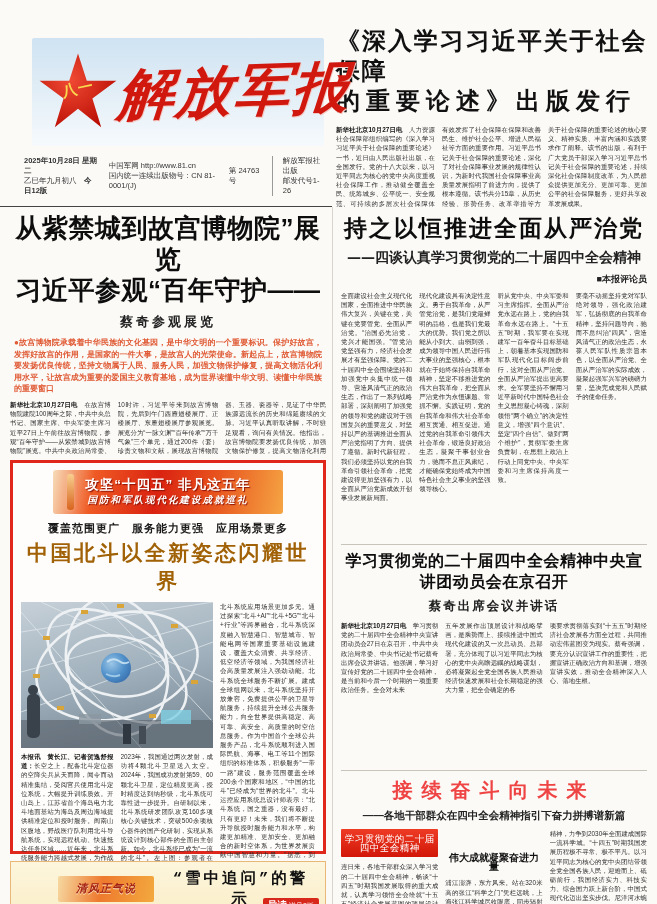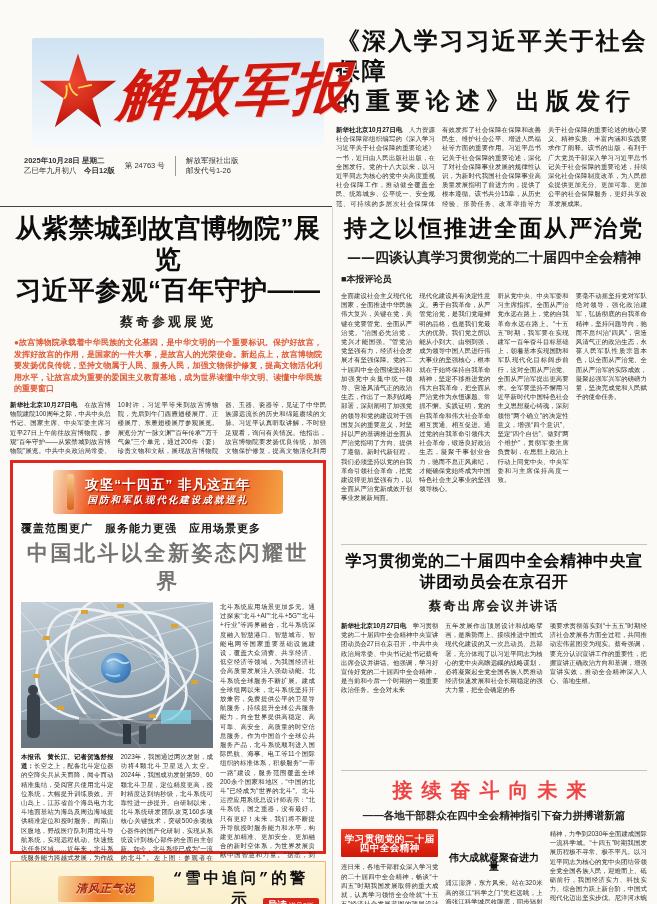--- a/index.html
+++ b/index.html
@@ -39,71 +39,75 @@
   .lead-body{height:56px;margin-bottom:4px;}
   
   .red-box{border:3px solid #e0271b;box-sizing:border-box;padding:7px 8px 6px;margin-top:2px;height:394px;background:#fffdfb;}
   .banner{width:230px;margin:0 auto;height:44px;border-radius:3px;position:relative;overflow:hidden;
           background:linear-gradient(100deg,#f7ddba 0%,#ef5a24 18%,#da2210 45%,#e8541e 70%,#f5a443 100%);
           display:flex;flex-direction:column;justify-content:center;align-items:center;}
   .banner .pillar{position:absolute;left:14px;top:4px;width:7px;height:36px;border-radius:3px;
           background:linear-gradient(180deg,#f8cf8e,#d8641f);box-shadow:0 0 4px #fff3;}
   .banner .b1{color:#fff;font-weight:900;font-size:13.5px;letter-spacing:1px;text-shadow:1px 1px 1px #8d1205;}
   .banner .b2{color:#fff;font-style:italic;font-weight:bold;font-size:9.5px;letter-spacing:2px;font-family:"DejaVu Serif",serif;text-shadow:1px 1px 1px #8d1205;}
-  .kicker{font-size:11px;font-weight:bold;letter-spacing:1px;margin:7px 0 3px;color:#1a1a1a;}
-  .bd-headline{text-align:center;font-size:21px;font-weight:900;letter-spacing:2.5px;color:#737373;margin-bottom:7px;}
+  .kicker{text-align:center;font-size:11px;font-weight:bold;letter-spacing:1px;margin:7px 0 3px;color:#1a1a1a;}
+  .bd-headline{text-align:center;font-size:21px;font-weight:900;letter-spacing:2.5px;color:#a16207;margin-bottom:7px;}
   .bd-content{display:flex;gap:7px;height:283px;}
   .bd-left{width:192px;flex:none;display:flex;flex-direction:column;}
   .photo{width:192px;height:146px;flex:none;}
   .bd-left-cols{display:flex;gap:7px;margin-top:4px;flex:1;overflow:hidden;}
   .bd-c3{flex:1;overflow:hidden;}
   
   .teaser{position:relative;border:1px solid #e9b879;background:linear-gradient(180deg,#fdf6dd,#faeec8);
           box-sizing:border-box;padding:6px 8px;margin-top:7px;}
   .teaser-row{display:flex;align-items:center;gap:10px;margin-left:39px;}
   .teaser-logo{flex:none;width:96px;height:26px;border-radius:2px;display:flex;align-items:center;justify-content:center;
           background:linear-gradient(100deg,#f6d9a2,#ee7a2e 45%,#f3a93e);color:#a32012;font-weight:900;
           font-size:11px;font-style:italic;letter-spacing:1px;text-shadow:0 1px 0 #ffe2b8;}
   .teaser-title{flex:1;text-align:center;font-size:15.5px;font-weight:900;letter-spacing:3px;color:#111;font-family:Liberation Mono, monospace;}
   .teaser-tag{position:absolute;right:6px;bottom:2px;background:#d8281c;color:#fff;border-radius:2px;
           padding:1px 5px 2px;font-size:7px;display:flex;align-items:baseline;gap:2px;}
   .teaser-tag .big{font-size:9.5px;font-weight:900;}
   
   .ed-headline{text-align:center;font-size:23px;font-weight:900;letter-spacing:2px;color:#0d0d0d;margin-top:4px;}
   .ed-sub{text-align:center;font-size:14px;font-weight:bold;margin-top:5px;font-family:"DejaVu Serif",serif;}
-  .ed-byline{text-align:left;font-size:9px;font-weight:bold;margin:6px 0 5px;font-family:Liberation Serif, serif;}
+  .ed-byline{text-align:right;font-size:9px;font-weight:bold;margin:6px 0 5px;font-family:Liberation Serif, serif;}
   .ed-body{height:246px;}
   .rule{border-top:1px solid #c9c4bb;margin:7px 0 6px;}
   .xj-headline{text-align:center;font-size:16px;font-weight:900;letter-spacing:0.5px;color:#0d0d0d;}
   .xj-sub{text-align:center;font-size:12.5px;font-weight:bold;margin:5px 0 6px;letter-spacing:2px;}
   .xj-body{height:142px;}
   .jx-headline{text-align:center;font-size:20px;font-weight:900;letter-spacing:9px;color:#ef4444;margin-top:2px;white-space:nowrap;}
   .jx-sub{text-align:center;font-size:10.5px;font-weight:bold;margin:5px 0 6px;}
   .jx-body{height:152px;}
-  .jx-banner{background:linear-gradient(180deg,#ee3b24,#d21708);color:#fff;font-weight:700;font-size:9.5px;
+  .jx-banner{background:linear-gradient(180deg,#ee3b24,#d21708);color:#fff;font-weight:400;font-size:9.5px;
              text-align:center;letter-spacing:0.5px;padding:5px 2px;margin-bottom:5px;border-radius:1px;}
   .jx-subhead{text-align:center;font-weight:900;font-size:10px;margin:24px 0 7px;color:#111;}
 </style>
 </head>
 <body>
 
 <div class="page">
 
   <div class="top-row">
     <div class="masthead-col">
       <div class="masthead">
         <div class="star">
             <span>八一</span>
           </div>
         <div class="masthead-title">解放军报</div>
       </div>
       <div class="dateline">
         <div>
           <div class="b">2025年10月28日 星期二</div>
           <div><span>乙巳年九月初八</span>　<span class="b">今日12版</span></div>
+        </div>
+        <div>
+          <div>中国军网 http://www.81.cn</div>
+          <div>国内统一连续出版物号：CN 81-0001/(J)</div>
         </div>
         <div class="dl-issue">第 24763 号</div>
         <div class="dl-pub">
           <div>解放军报社出版</div>
           <div>邮发代号1-26</div>
         </div>
       </div>
     </div>
 
     <div class="top-right">

